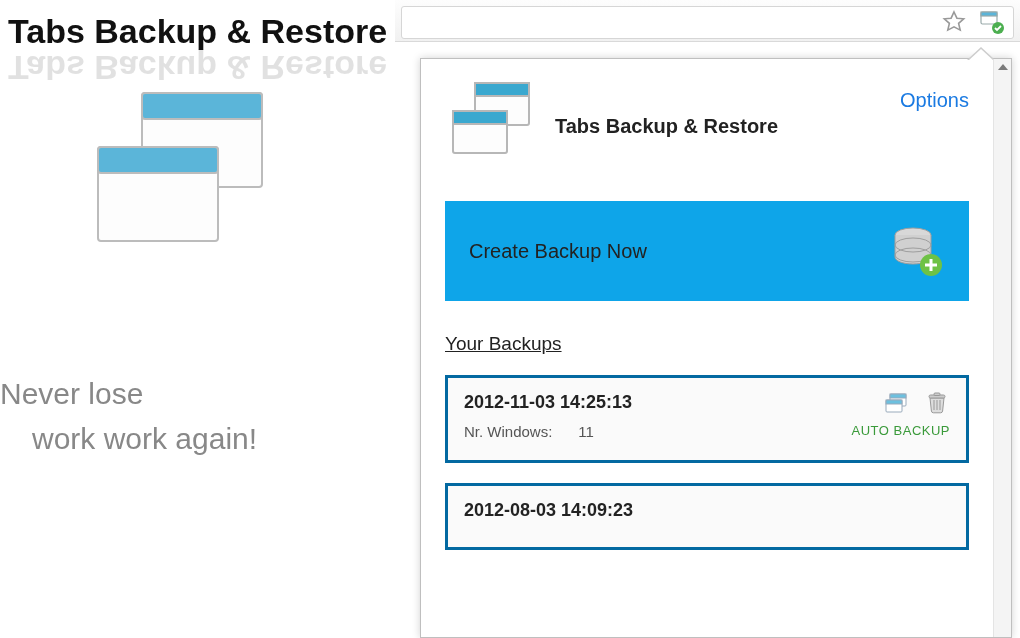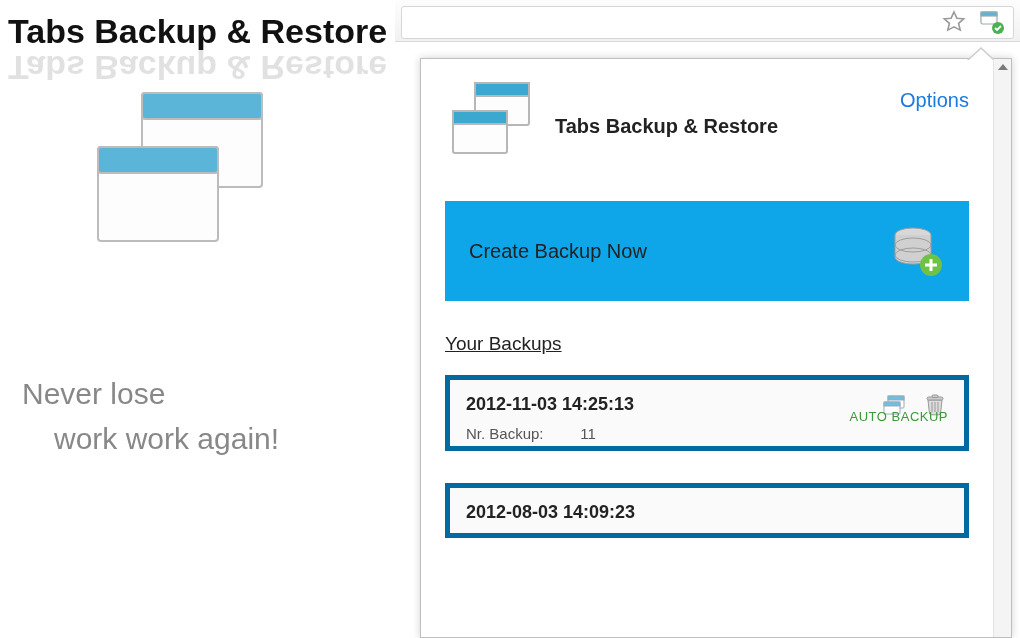--- a/index.html
+++ b/index.html
@@ -38,21 +38,20 @@
     pointer-events: none;
   }
   .promo-icon-wrap {
     margin: 40px 0 0 80px;
     position: relative;
     width: 200px;
     height: 170px;
   }
   .promo-tagline {
     margin-top: 110px;
-    padding-left: 22px;
     color: #888;
     font-size: 30px;
     line-height: 1.5;
     font-weight: 300;
   }
   .promo-tagline .line2 { padding-left: 32px; }
 
   
   .chrome-strip {
     position: absolute;
@@ -175,24 +174,24 @@
   .db-icon { width: 56px; height: 56px; position: relative; }
 
   .your-backups {
     font-size: 19px;
     color: #222;
     text-decoration: underline;
     margin-bottom: 20px;
   }
 
   .backup-item {
-    border: 5px solid #0369a1;
+    border: 3px solid #0369a1;
     background: #fafafa;
-    padding: 14px 16px 0 16px;
-    margin-bottom: 32px;
+    padding: 14px 16px 16px 16px;
+    margin-bottom: 20px;
     position: relative;
   }
   .backup-time {
     font-weight: bold;
     font-size: 18px;
     color: #222;
     margin-bottom: 10px;
   }
   .backup-row {
     font-size: 15px;
@@ -288,21 +287,21 @@
           <path d="M42 36v12M36 42h12" stroke="#fff" stroke-width="3"></path>
         </svg>
       </span>
     </div>
 
     <div class="your-backups">Your Backups</div>
 
     <div class="backup-item">
       <div class="backup-time">2012-11-03 14:25:13</div>
       <div class="backup-row">
-        <span class="lbl">Nr. Backup:</span>
+        <span class="lbl">Nr. Windows:</span>
         <span>11</span>
       </div>
       <div class="backup-actions">
         <span class="mini-icon">
           <svg viewBox="0 0 26 22">
             <rect x="6" y="2" width="16" height="12" rx="1" fill="#fff" stroke="#9ab"></rect>
             <rect x="6" y="2" width="16" height="4" fill="#6cc0df" stroke="#9ab"></rect>
             <rect x="2" y="8" width="16" height="12" rx="1" fill="#fff" stroke="#9ab"></rect>
             <rect x="2" y="8" width="16" height="4" fill="#6cc0df" stroke="#9ab"></rect>
           </svg>

